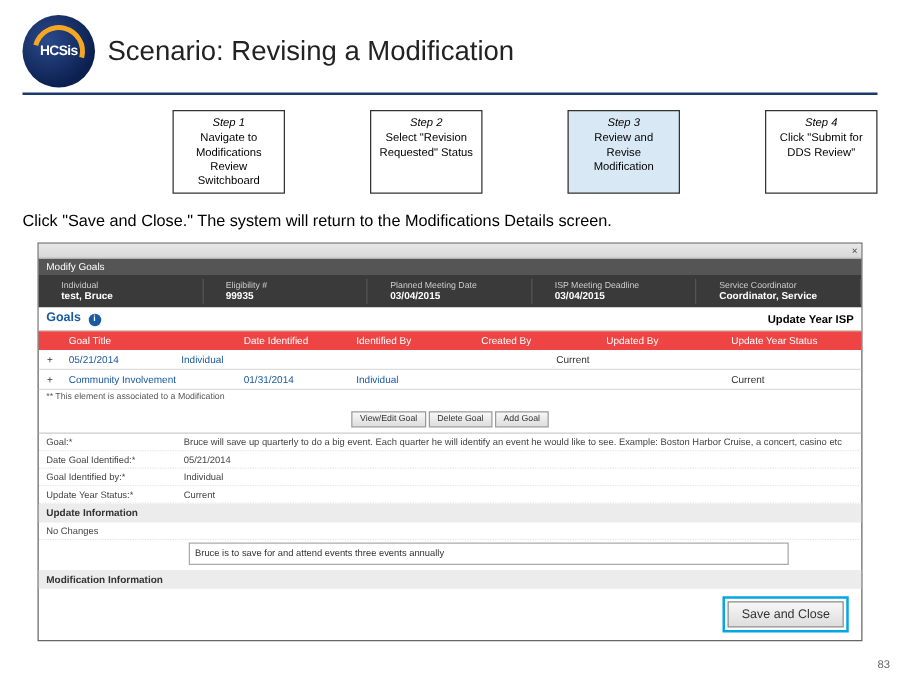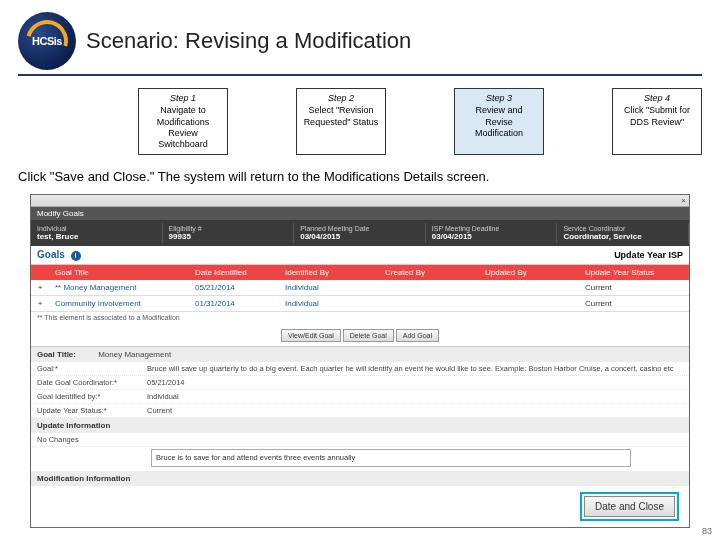--- a/index.html
+++ b/index.html
@@ -14,21 +14,21 @@
   .step { border: 1px solid #333; padding: 4px 6px; width: 90px; text-align: center; font-size: 9px; line-height: 1.25; }
   .step.active { background: #d9e8f5; }
   .step-title { font-style: italic; display: block; margin-bottom: 1px; }
   .section-heading { font-size: 13px; font-weight: bold; margin: 6px 0 8px; }
   .instruction { font-size: 13px; margin-bottom: 10px; }
   .screenshot { border: 1px solid #666; background: #fff; margin: 0 auto; width: 660px; padding: 0; font-size: 8px; }
   .ss-top { background: linear-gradient(#e8e8e8,#d8d8d8); height: 12px; border-bottom: 1px solid #aaa; position: relative; }
   .ss-close { position: absolute; right: 3px; top: 1px; font-size: 8px; color: #444; }
   .ss-titlebar { background: #555; color: #fff; font-size: 8px; padding: 2px 6px; }
   .ss-darkbar { background: #3a3a3a; color: #fff; display: flex; padding: 3px 0; }
-  .ss-darkcell { flex: 1; padding: 2px 6px; border-right: 1px solid #555; }
+  .ss-darkcell { flex: 1; padding: 2px 18px; border-right: 1px solid #555; }
   .ss-darkcell .lbl { font-size: 7px; color: #ccc; }
   .ss-darkcell .val { font-size: 8px; font-weight: bold; }
   .ss-goals-head { display: flex; align-items: center; justify-content: space-between; background: #fff; padding: 3px 6px; border-bottom: 1px solid #ccc; }
   .ss-goals-head .left { color: #1a5aa0; font-weight: bold; font-size: 10px; }
   .ss-goals-head .left .info { display: inline-block; width: 10px; height: 10px; border-radius: 50%; background: #1a5aa0; color: #fff; font-size: 7px; text-align: center; line-height: 10px; margin-left: 3px; }
   .ss-goals-head .right { font-weight: bold; font-size: 9px; }
   .ss-tablehead { display: flex; background: #ef4444; color: #fff; font-size: 8px; align-items: center; }
   .ss-tablehead div { padding: 3px 6px; }
   .col-toggle { width: 18px; }
   .col-title { width: 140px; }
@@ -116,51 +116,46 @@
         <div class="col-title">Goal Title</div>
         <div class="col-date">Date Identified</div>
         <div class="col-idby">Identified By</div>
         <div class="col-created">Created By</div>
         <div class="col-updated">Updated By</div>
         <div class="col-status">Update Year Status</div>
       </div>
     <div id="tbody">
         <div class="ss-row">
           <div class="col-toggle">+</div>
-          <div class="col-title">** Money Management</div>
           <div class="col-date">05/21/2014</div>
           <div class="col-idby">Individual</div>
           <div class="col-created"></div>
           <div class="col-updated"></div>
           <div class="col-status">Current</div>
         </div>
         <div class="ss-row">
           <div class="col-toggle">+</div>
           <div class="col-title">Community Involvement</div>
           <div class="col-date">01/31/2014</div>
           <div class="col-idby">Individual</div>
           <div class="col-created"></div>
           <div class="col-updated"></div>
           <div class="col-status">Current</div>
         </div>
       </div>
     <div class="ss-note">** This element is associated to a Modification</div>
     <div class="ss-btnrow" id="goalbtns"><span class="ss-btn">View/Edit Goal</span><span class="ss-btn">Delete Goal</span><span class="ss-btn">Add Goal</span></div>
 
-    <div class="ss-section">
-      <span>Goal Title:</span>
-      <span class="val2">Money Management</span>
-    </div>
     <div id="kvlist">
         <div class="ss-kv">
           <div class="k">Goal:*</div>
           <div class="v">Bruce will save up quarterly to do a big event. Each quarter he will identify an event he would like to see. Example: Boston Harbor Cruise, a concert, casino etc</div>
         </div>
         <div class="ss-kv">
-          <div class="k">Date Goal Coordinator:*</div>
+          <div class="k">Date Goal Identified:*</div>
           <div class="v">05/21/2014</div>
         </div>
         <div class="ss-kv">
           <div class="k">Goal Identified by:*</div>
           <div class="v">Individual</div>
         </div>
         <div class="ss-kv">
           <div class="k">Update Year Status:*</div>
           <div class="v">Current</div>
         </div>
@@ -169,20 +164,20 @@
     <div class="ss-section">Update Information</div>
     <div class="ss-kv">
       <div class="k">No Changes</div>
     </div>
     <div class="ss-textarea">Bruce is to save for and attend events three events annually</div>
 
     <div class="ss-section">Modification Information</div>
 
     <div class="save-close-row">
       <span class="save-close-highlight">
-        <span class="save-close-btn">Date and Close</span>
+        <span class="save-close-btn">Save and Close</span>
       </span>
     </div>
 
   </div>
 </div>
 
 <div class="page-num">83</div>
 
 </body></html>

